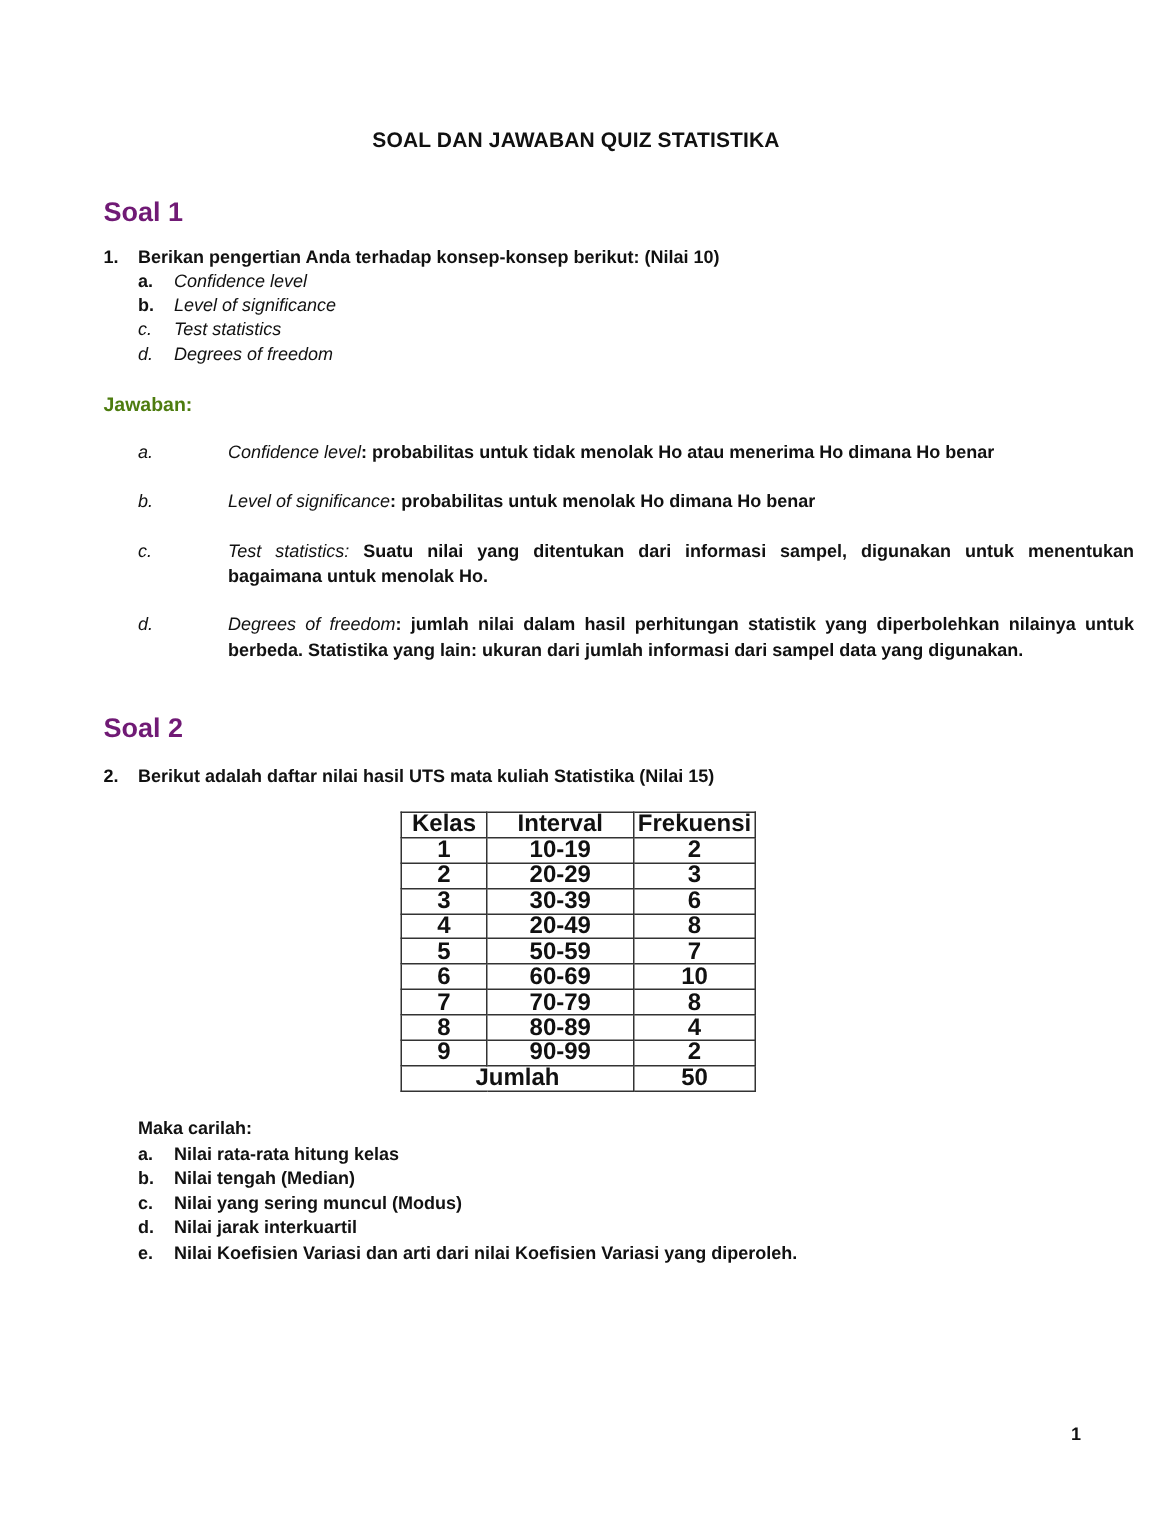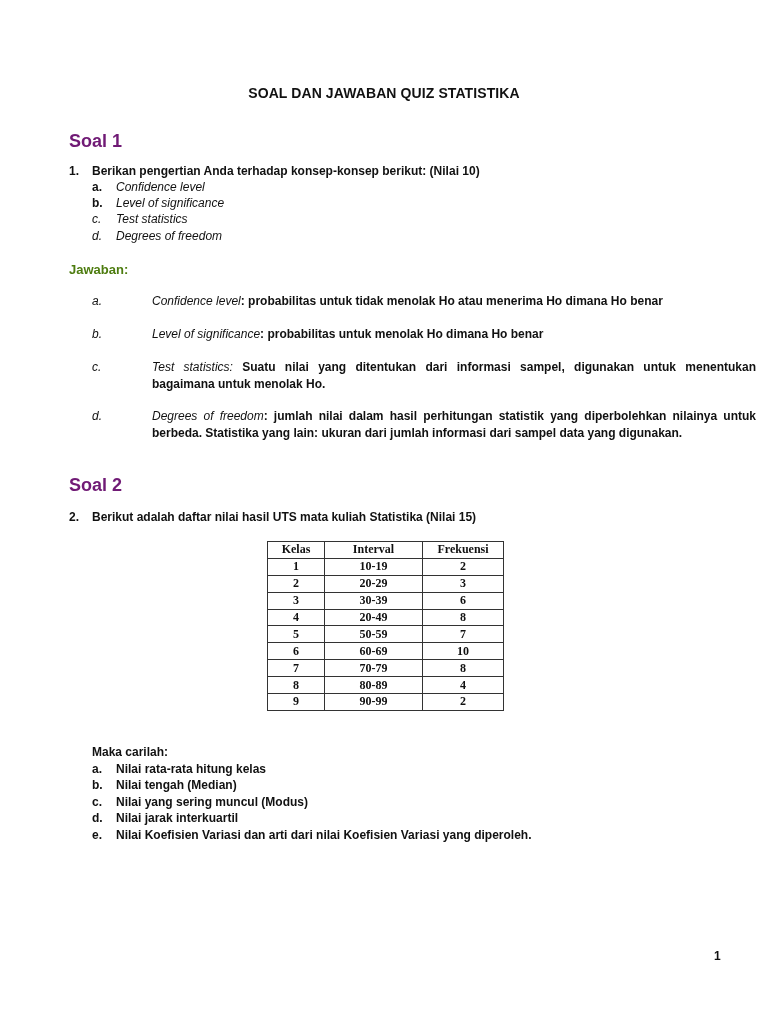--- a/index.html
+++ b/index.html
@@ -9,21 +9,21 @@
   .title { left: 0; width: 768px; top: 75px; text-align: center; font-weight: bold; font-size: 14px; letter-spacing: 0.1px; margin-top: 10px; }
   .heading { left: 69px; font-weight: bold; font-size: 18px; color: #701a75; }
   .jawaban { left: 69px; top: 262px; font-weight: bold; font-size: 13px; color: #4d7c0f; }
   .line { font-size: 12px; line-height: 16.5px; font-weight: bold; }
   .ital { font-style: italic; font-weight: normal; }
   .sub-label { position: absolute; left: 92px; }
   .sub-text { position: absolute; left: 116px; }
   .ans { position: absolute; left: 92px; width: 630px; }
   .ans .lbl { position: absolute; left: 0; font-style: italic; font-weight: normal; }
   .ans .txt { position: absolute; left: 24px; width: 604px; text-align: justify; font-weight: bold; line-height: 16.5px; margin-left: 36px; }
-  table.freq { position: absolute; left: 267px; top: 541px; border-collapse: collapse; font-size: 12px; font-weight: bold; font-family: Liberation Serif, serif; }
+  table.freq { position: absolute; left: 267px; top: 541px; border-collapse: collapse; font-size: 16px; font-weight: bold; }
   table.freq th, table.freq td { border: 1px solid #333; text-align: center; height: 15.9px; padding: 0; line-height: 15px; }
   table.freq th { font-weight: bold; }
   .c1 { width: 56px; } .c2 { width: 97px; } .c3 { width: 80px; }
   .page-num { left: 714px; top: 949px; font-size: 12px; font-weight: bold; }
 </style>
 </head>
 <body>
 
 <div class="abs title">SOAL DAN JAWABAN QUIZ STATISTIKA</div>
 
@@ -123,20 +123,24 @@
     <tr>
         <td>8</td>
         <td>80-89</td>
         <td>4</td>
       </tr>
     <tr>
         <td>9</td>
         <td>90-99</td>
         <td>2</td>
       </tr>
+    <tr>
+      <td colspan="2">Jumlah</td>
+      <td>50</td>
+    </tr>
   </tbody>
 </table>
 
 <div class="abs line" style="top:744px; left:92px">Maka carilah:</div>
 
 <div class="abs line" style="top:761px; left:0; width:768px">
   <span class="sub-label">a.</span>
   <span class="sub-text">Nilai rata-rata hitung kelas</span>
 </div>
 <div class="abs line" style="top:777px; left:0; width:768px">

